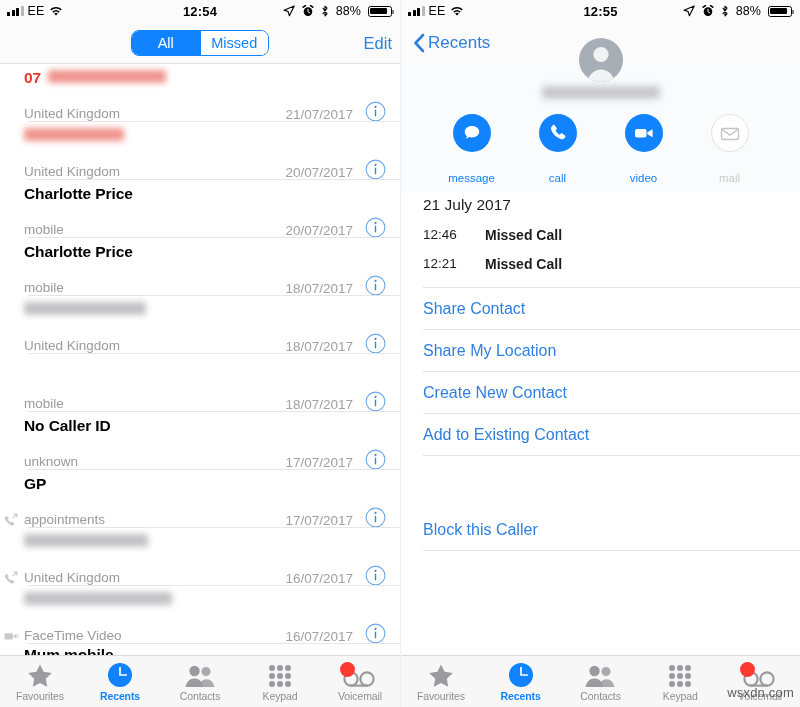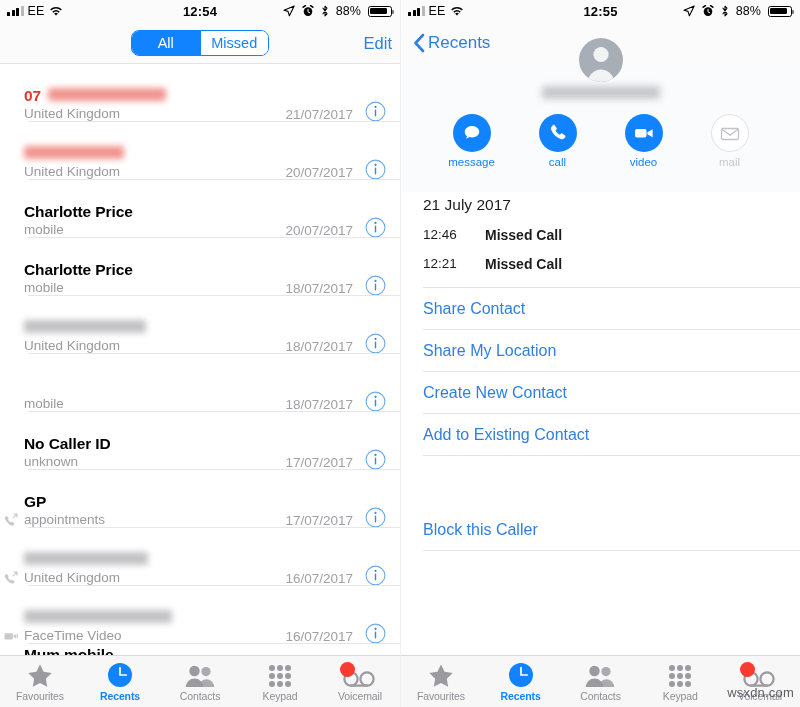--- a/index.html
+++ b/index.html
@@ -66,21 +66,21 @@
   .call-row::after {
     content: ""; position: absolute; left: 28px; right: 0; bottom: 0;
     height: 1px; background: #e6e6e8;
   }
   .call-row.partial { height: 20px; overflow: hidden; }
   .ctype { width: 22px; flex: 0 0 22px; display: flex; align-items: center; justify-content: center; opacity: .45; }
   .ctype svg { display: block; }
   .cinfo { flex: 1; min-width: 0; padding-left: 2px; }
   .cname { font-size: 15.5px; font-weight: 700; color: #000; letter-spacing: -.1px; line-height: 19px; white-space: nowrap; }
   .cname.missed { color: #e8352c; }
-  .csub { font-size: 13.5px; color: #9a9a9f; line-height: 17px; margin-top: 0; white-space: nowrap; }
+  .csub { font-size: 13.5px; color: #9a9a9f; line-height: 17px; margin-top: 18px; white-space: nowrap; }
   .cdate { font-size: 13.5px; color: #a0a0a5; margin-right: 12px; white-space: nowrap; }
   .info-btn { width: 21px; height: 21px; flex: 0 0 21px; cursor: pointer; }
   .info-btn svg { display: block; }
 
   
   .redact { display: inline-block; height: 13px; border-radius: 2px; filter: blur(3.4px); vertical-align: middle; position: relative; top: -1px; }
   .redact.red { background: #f1948e; }
   .redact.gray { background: #c2c2c6; }
   .redact-wrap { display: flex; align-items: center; gap: 7px; height: 19px; }
 
@@ -101,21 +101,21 @@
   .navbar-right { height: 42px; background: #fbfbfc; position: relative; display: flex; align-items: center; }
   .back { display: flex; align-items: center; gap: 3px; margin-left: 12px; color: #2e7fe0; font-size: 17px; cursor: pointer; }
   .back svg { display: block; }
   .avatar-wrap { position: absolute; left: 0; right: 0; top: 16px; display: flex; flex-direction: column; align-items: center; gap: 4px; }
   .avatar { width: 44px; height: 44px; border-radius: 50%; background: #a8aeb5; display: flex; align-items: flex-end; justify-content: center; overflow: hidden; }
   .avatar svg { display: block; }
   .contact-name-blur { width: 118px; height: 13px; background: #c7c7cb; border-radius: 2px; filter: blur(3.6px); }
 
   .detail-top { height: 170px; background: #fafbfc; position: relative; }
   .actions { position: absolute; left: 0; right: 0; top: 92px; display: flex; justify-content: center; gap: 28px; }
-  .action { display: flex; flex-direction: column; align-items: center; gap: 4px; cursor: pointer; width: 58px; }
+  .action { display: flex; flex-direction: column; align-items: center; gap: 20px; cursor: pointer; width: 58px; }
   .action-circle { width: 38px; height: 38px; border-radius: 50%; background: #1283ff; display: flex; align-items: center; justify-content: center; }
   .action-circle svg { display: block; }
   .action-label { font-size: 11.5px; color: #1283ff; }
   .action.disabled .action-circle { background: #fff; border: 1px solid #e2e2e4; }
   .action.disabled .action-label { color: #c9c9cd; }
 
   
   .detail-body { position: absolute; top: 192px; left: 0; right: 0; bottom: 52px; background: #fff; }
   .hist { padding: 0 6px 0 22px; }
   .hist-date { font-size: 15.5px; color: #1c1c1e; padding: 4px 0 6px; }

